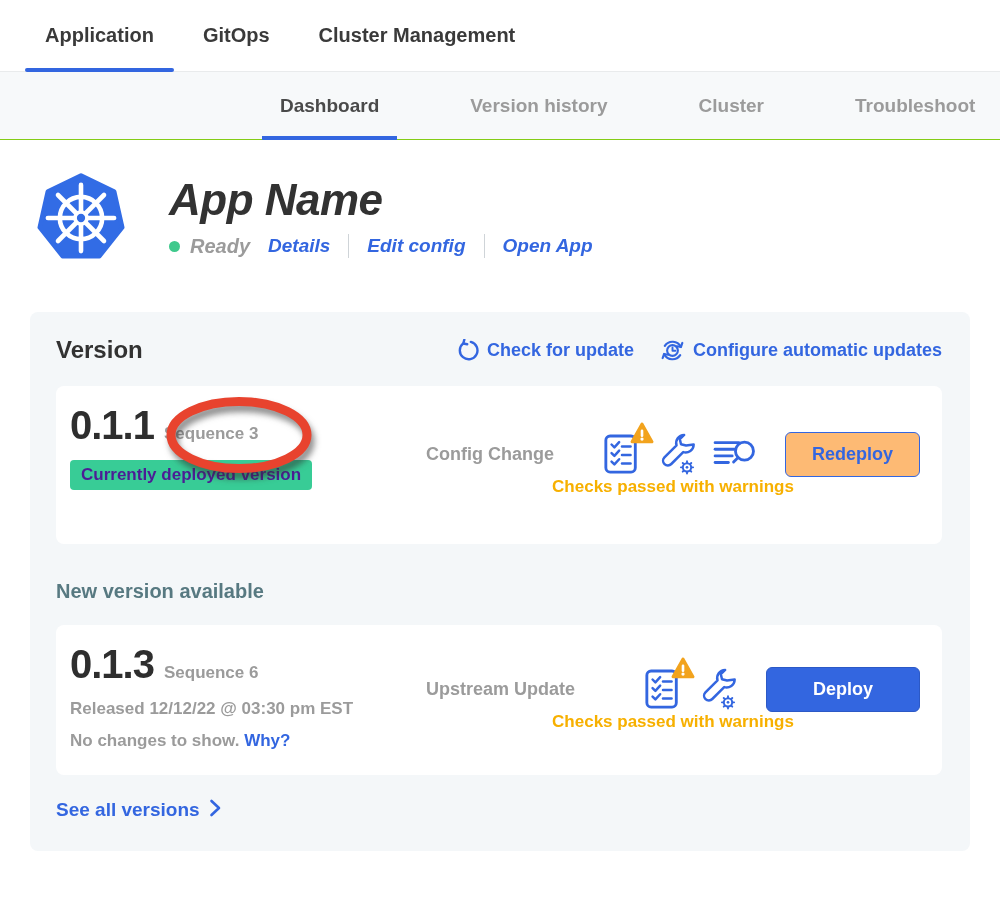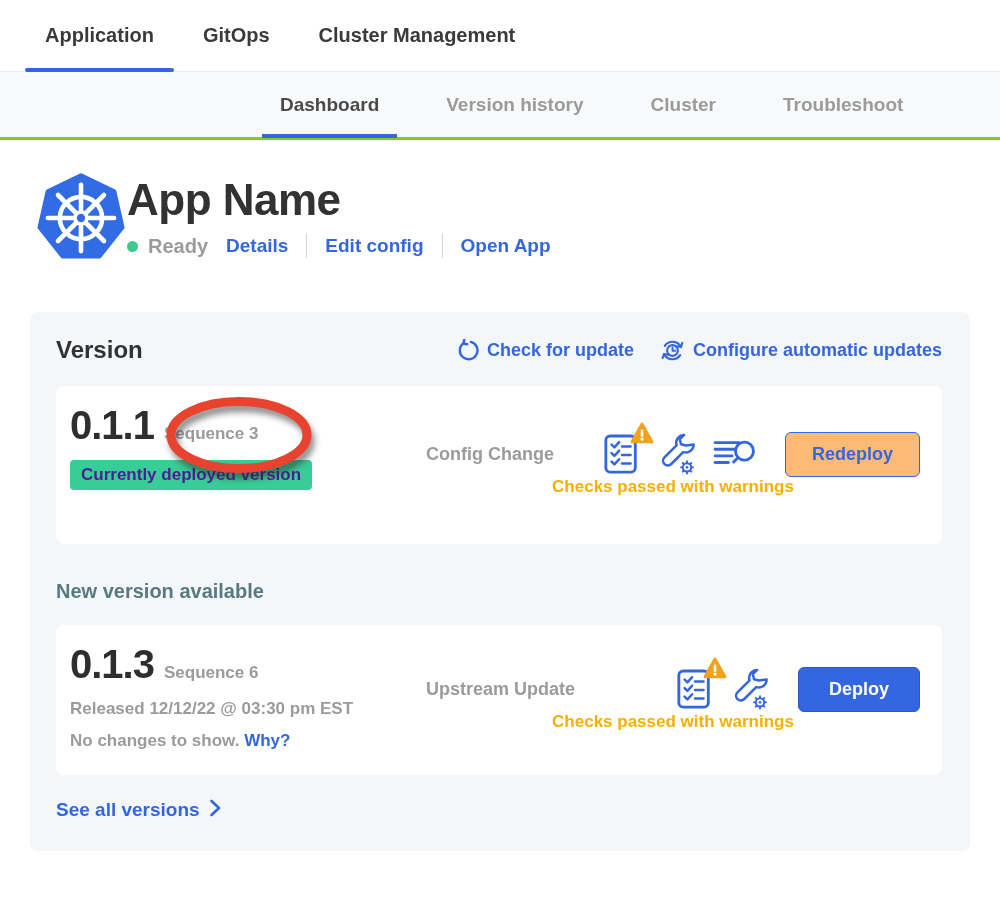--- a/index.html
+++ b/index.html
@@ -6,29 +6,29 @@
   html,body { background:#fff; }
   body { font-family:"Liberation Sans", sans-serif; color:#323232; }
   .page { position:relative; width:1000px; height:898px; background:#fff; overflow:hidden; }
 
   
   .topnav { display:flex; align-items:stretch; height:72px; border-bottom:1px solid #e9ebec; padding-left:25px; gap:9px; background:#fff; }
   .topnav .tab { position:relative; display:flex; align-items:center; padding:0 20px; font-size:20px; font-weight:700; color:#3a3a3a; cursor:pointer; }
   .topnav .tab.active::after { content:""; position:absolute; left:0; right:0; bottom:-1px; height:4px; border-radius:2px; background:#3366e0; }
 
   
-  .subnav { display:flex; align-items:stretch; height:68px; background:#f7f9fa; border-bottom:3px solid #84cc16; padding-left:262px; gap:31px; white-space:nowrap; }
+  .subnav { display:flex; align-items:stretch; height:68px; background:#f7f9fa; border-bottom:1px solid #84cc16; padding-left:262px; gap:55px; white-space:nowrap; }
   .subnav .tab { position:relative; display:flex; align-items:center; padding:0 18px; font-size:19px; font-weight:600; color:#9b9b9b; cursor:pointer; }
   .subnav .tab.active { color:#4a4a4a; font-weight:700; }
   .subnav .tab.active::after { content:""; position:absolute; left:0; right:0; bottom:-1px; height:4px; background:#3366e0; }
 
   
   .app-header { display:flex; align-items:flex-start; margin:32px 0 0 35px; }
   .logo { width:92px; height:92px; flex:0 0 auto; }
-  .title-block { padding-top:6px; }
+  .title-block { margin-left:42px; padding-top:6px;font-style:italic; }
   .app-title { font-size:44px; font-weight:800; letter-spacing:-0.5px; color:#323232; line-height:1.0; }
   .status-row { display:flex; align-items:center; margin-top:12px; gap:10px; }
   .status-dot { width:11px; height:11px; border-radius:50%; background:#3fc98c; }
   .status-text { font-size:20px; font-weight:600; color:#9b9b9b; margin-right:8px; }
   a.hlink { font-size:19px; font-weight:700; color:#3366e0; text-decoration:none; cursor:pointer; }
   .vdiv { width:1px; height:24px; background:#cfd4d8; margin:0 8px; }
 
   
   .version-card { margin:48px 30px 0 30px; width:940px; background:#f4f7f9; border-radius:8px; padding:24px 28px 30px 26px; }
   .card-header { display:flex; align-items:center; }
@@ -48,21 +48,21 @@
   .why-link { color:#3366e0; font-weight:700; text-decoration:none; cursor:pointer; }
 
   .vright { flex:1; display:flex; flex-direction:column; justify-content:center; padding-left:26px; }
   .actions-line { display:flex; align-items:center; width:100%; }
   .source-label { font-size:18px; font-weight:700; color:#9b9b9b; }
   .icon-group { margin-left:auto; display:flex; align-items:center; gap:16px; }
   .icon-wrap { position:relative; display:inline-flex; }
   .warn-tri { position:absolute; top:-11px; right:-13px; }
   .btn { margin-left:28px; font-family:inherit; font-size:18px; font-weight:700; border-radius:6px; padding:11px 26px; cursor:pointer; }
   .btn.outline { background:#fdba74; color:#3366e0; border:1.5px solid #3366e0; }
-  .btn.solid { background:#3366e0; color:#fff; border:1.5px solid #2c59c6; padding:11px 30px; }
+  .btn.solid { background:#3366e0; color:#fff; border:1.5px solid #2c59c6; padding:11px 46px; }
   .checks-line { text-align:center; font-size:17px; font-weight:700; color:#f7b000; }
 
   .newver-heading { margin-top:36px; font-size:20px; font-weight:700; color:#577981; }
 
   .see-all { display:inline-flex; align-items:flex-start; gap:9px; margin-top:24px; font-size:19px; font-weight:700; color:#3366e0; text-decoration:none; cursor:pointer; }
 </style>
 </head>
 <body>
 
 <div class="page">

